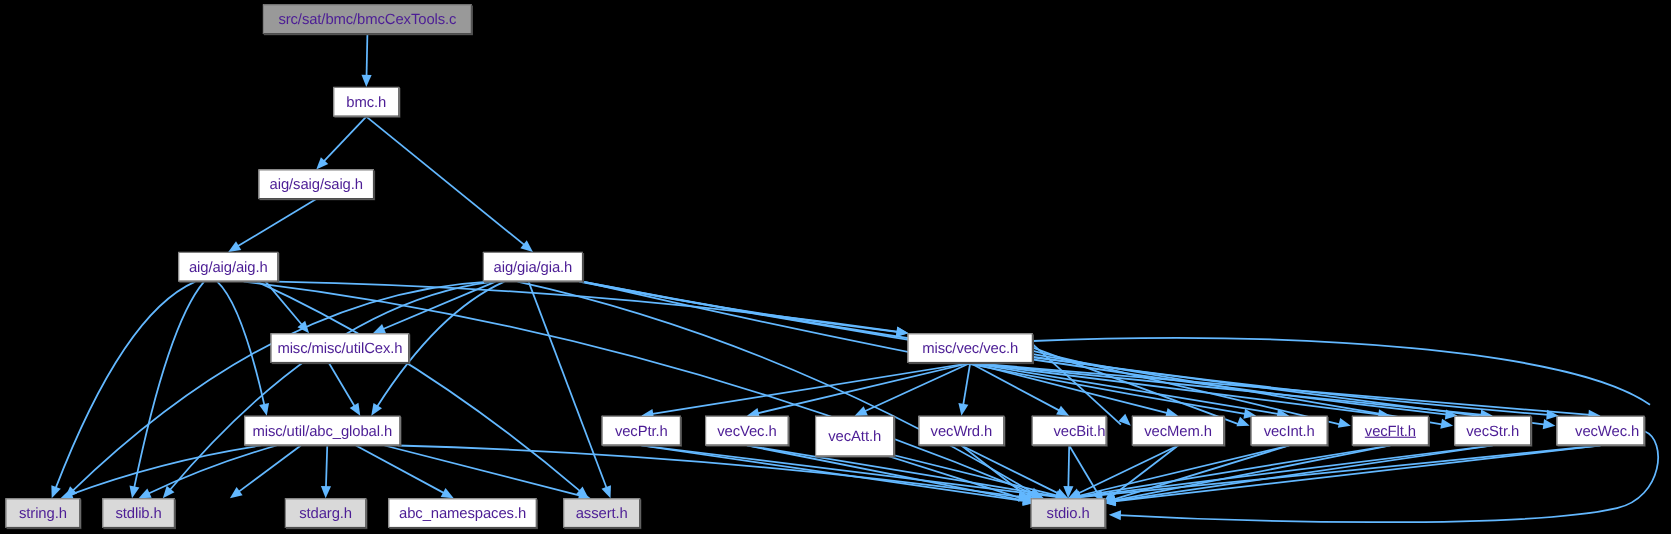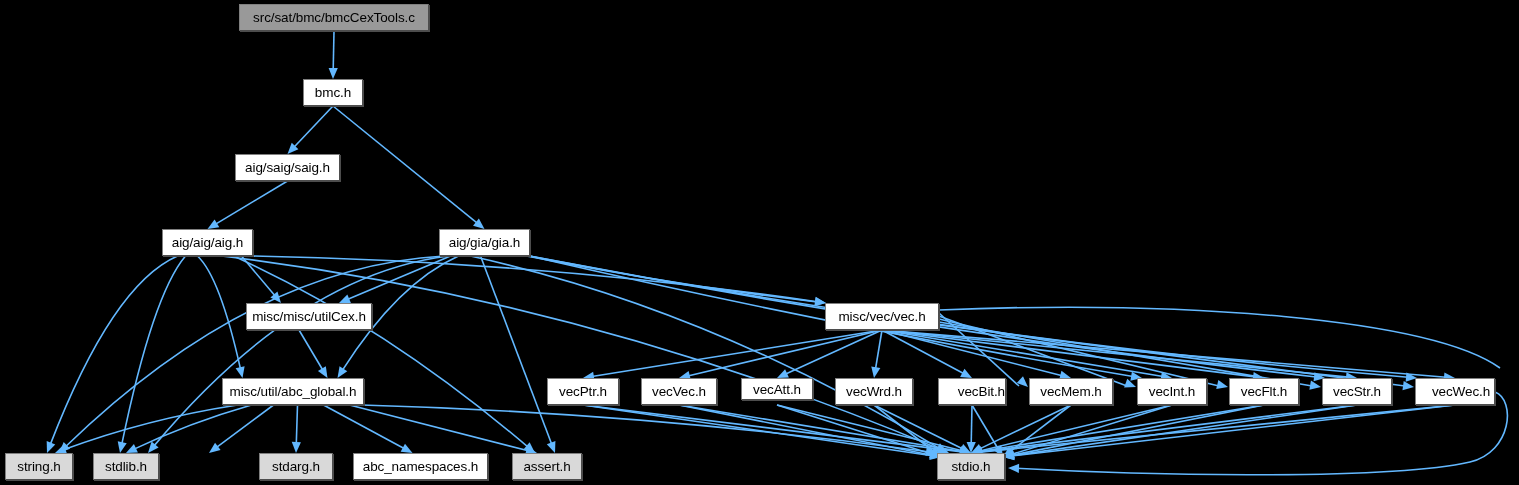--- a/index.html
+++ b/index.html
@@ -1,21 +1,21 @@
 <!DOCTYPE html>
 <html><head>
 <meta charset="utf-8">
 <style>
   html,body{margin:0;padding:0;background:#000;}
   #graph-root{position:relative;width:1519px;height:485px;background:#000;overflow:hidden;
     font-family:"Liberation Sans","DejaVu Sans",sans-serif;}
   svg.edges{position:absolute;left:0;top:0;width:1519px;height:485px;}
   .node{position:absolute;box-sizing:border-box;display:flex;align-items:center;justify-content:center;
         border:1px solid #808080;border-right-color:#4d4d4d;border-bottom-color:#4d4d4d;
-        font-size:13.5px;color:#000000;white-space:nowrap;letter-spacing:-0.1px;
+        font-size:13.5px;color:#4c1d95;white-space:nowrap;letter-spacing:-0.1px;
         box-shadow:1px 1px 0 0 #4d4d4d;}
   .node.white{background:#ffffff;}
   .node.gray{background:#d9d9d9;}
   .node.root{background:#999999;}
   .edge{fill:none;stroke:#63b8ff;stroke-width:1.6px;}
   .arrowfill{fill:#63b8ff;}
 </style>
 </head>
 <body>
 
@@ -179,36 +179,36 @@
       </div>
       <div class="node white" style="left: 222px; top: 378px; width: 142px; height: 27px;">
         <span>misc/util/abc_global.h</span>
       </div>
       <div class="node white" style="left: 547px; top: 378px; width: 72px; height: 27px;">
         <span>vecPtr.h</span>
       </div>
       <div class="node white" style="left: 641px; top: 378px; width: 76px; height: 27px;">
         <span>vecVec.h</span>
       </div>
-      <div class="node white" style="left: 741px; top: 378px; width: 72px; height: 22px;">
+      <div class="node white" style="left: 741px; top: 378px; width: 72px; height: 37px;">
         <span>vecAtt.h</span>
       </div>
       <div class="node white" style="left: 835px; top: 378px; width: 78px; height: 27px;">
         <span>vecWrd.h</span>
       </div>
       <div class="node white" style="left: 938px; top: 378px; width: 68px; height: 27px; justify-content: flex-end;">
         <span>vecBit.h</span>
       </div>
       <div class="node white" style="left: 1029px; top: 378px; width: 84px; height: 27px;">
         <span>vecMem.h</span>
       </div>
       <div class="node white" style="left: 1137px; top: 378px; width: 70px; height: 27px;">
         <span>vecInt.h</span>
       </div>
-      <div class="node white" style="left: 1229px; top: 378px; width: 70px; height: 27px;">
+      <div class="node white" style="left: 1229px; top: 378px; width: 70px; height: 27px; text-decoration: underline;">
         <span>vecFlt.h</span>
       </div>
       <div class="node white" style="left: 1322px; top: 378px; width: 70px; height: 27px;">
         <span>vecStr.h</span>
       </div>
       <div class="node white" style="left: 1415px; top: 378px; width: 80px; height: 27px; padding-left: 12px;">
         <span>vecWec.h</span>
       </div>
       <div class="node gray" style="left: 5px; top: 453px; width: 68px; height: 27px;">
         <span>string.h</span>

